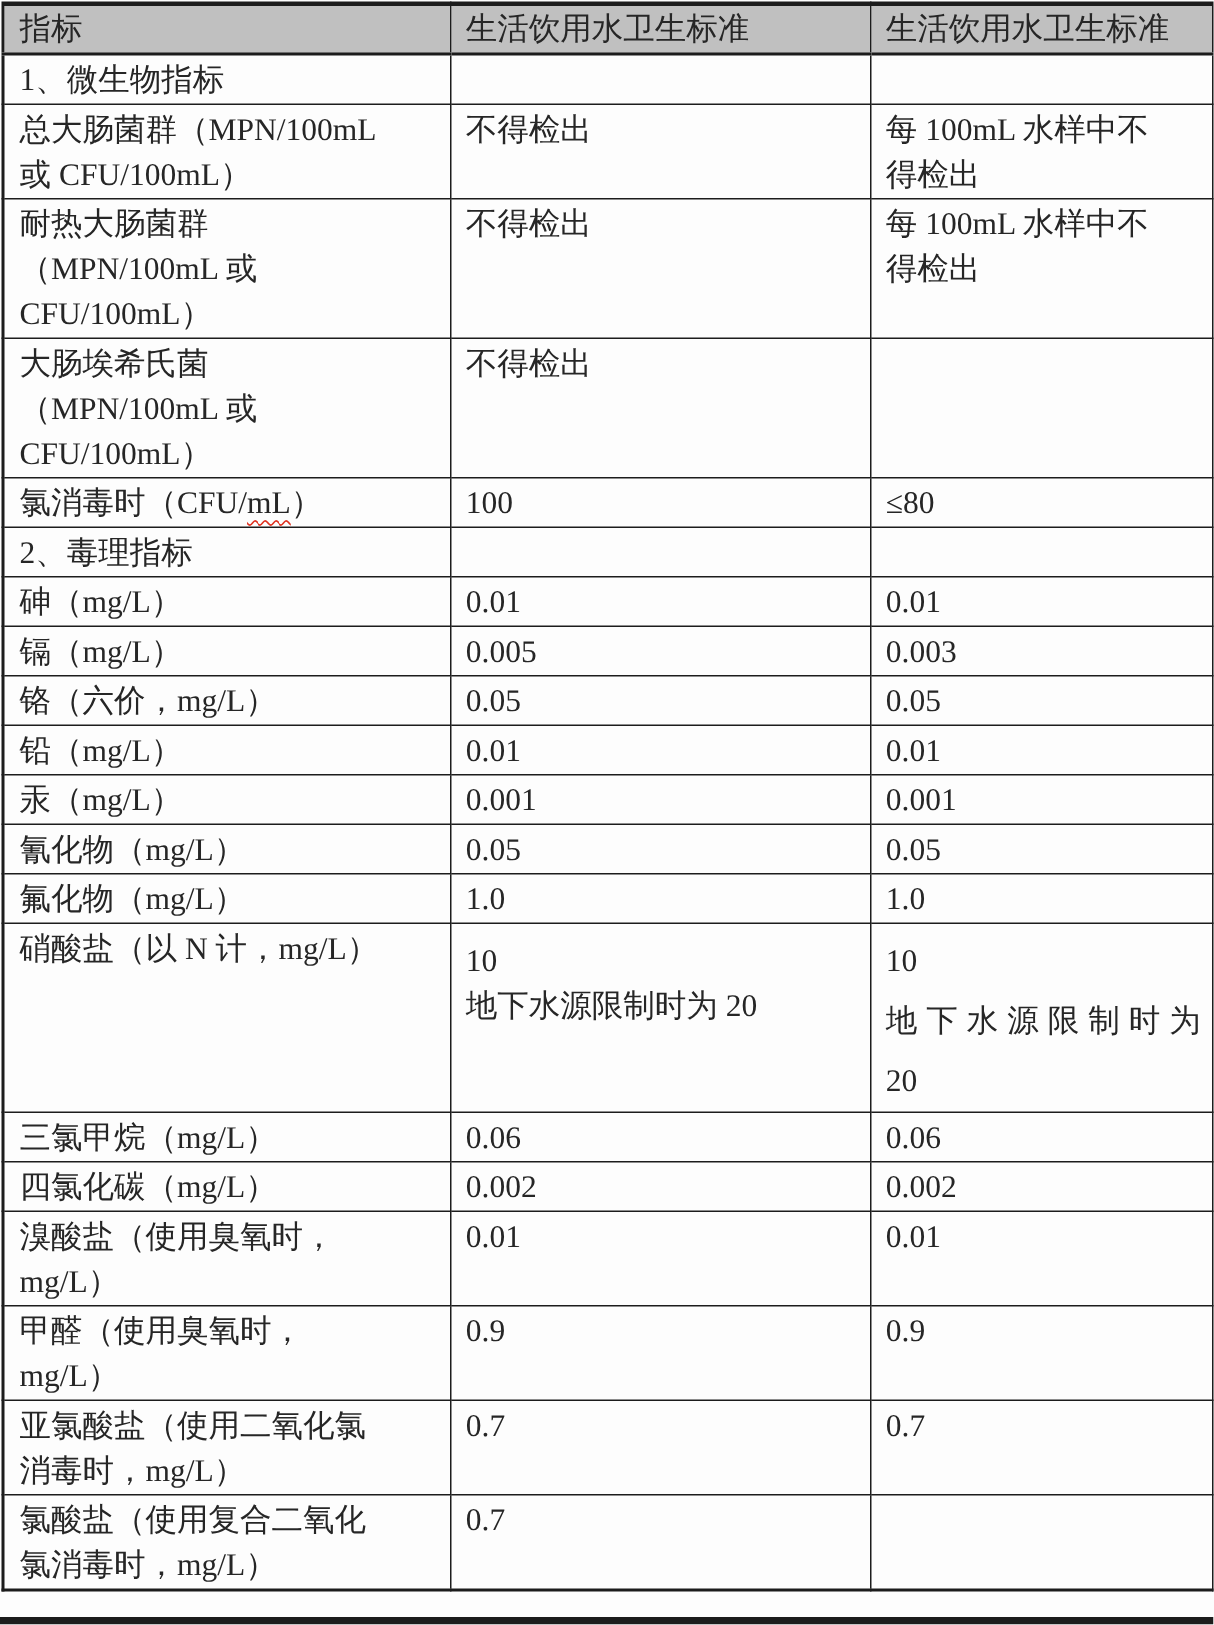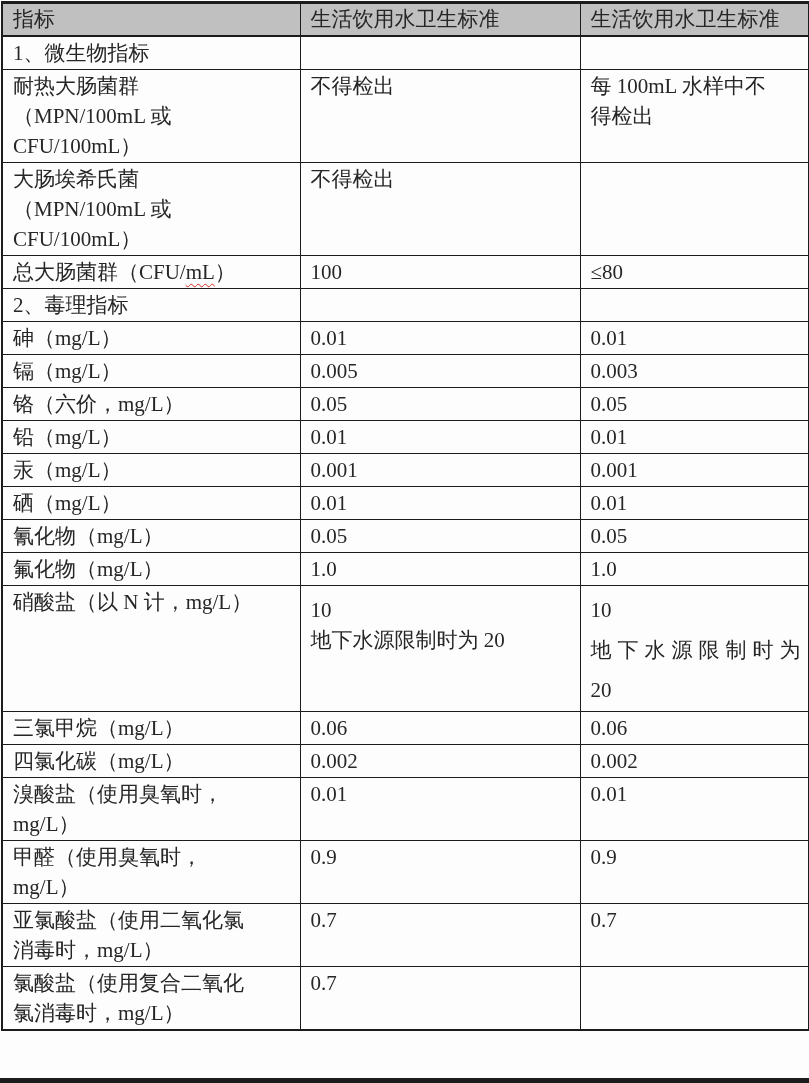--- a/index.html
+++ b/index.html
@@ -89,20 +89,33 @@
         </td>
         <td>
           <div class="line"></div>
         </td>
         <td>
           <div class="line"></div>
         </td>
       </tr>
       <tr>
         <td>
+          <div class="line">总大肠菌群（MPN/100mL</div>
+          <div class="line">或 CFU/100mL）</div>
+        </td>
+        <td>
+          <div class="line">不得检出</div>
+        </td>
+        <td>
+          <div class="line">每 100mL 水样中不</div>
+          <div class="line">得检出</div>
+        </td>
+      </tr>
+      <tr>
+        <td>
           <div class="line">耐热大肠菌群</div>
           <div class="line">（MPN/100mL 或</div>
           <div class="line">CFU/100mL）</div>
         </td>
         <td>
           <div class="line">不得检出</div>
         </td>
         <td>
           <div class="line">每 100mL 水样中不</div>
           <div class="line">得检出</div>
@@ -116,21 +129,21 @@
         </td>
         <td>
           <div class="line">不得检出</div>
         </td>
         <td>
           <div class="line"></div>
         </td>
       </tr>
       <tr>
         <td>
-          <div class="line"><span>总大肠菌群（CFU/</span><span class="wavy">mL</span><span>）</span></div>
+          <div class="line"><span>氯消毒时（CFU/</span><span class="wavy">mL</span><span>）</span></div>
         </td>
         <td>
           <div class="line">100</div>
         </td>
         <td>
           <div class="line">≤80</div>
         </td>
       </tr>
       <tr>
         <td>
@@ -189,31 +202,20 @@
       </tr>
       <tr>
         <td>
           <div class="line">汞（mg/L）</div>
         </td>
         <td>
           <div class="line">0.001</div>
         </td>
         <td>
           <div class="line">0.001</div>
-        </td>
-      </tr>
-      <tr>
-        <td>
-          <div class="line">硒（mg/L）</div>
-        </td>
-        <td>
-          <div class="line">0.01</div>
-        </td>
-        <td>
-          <div class="line">0.01</div>
         </td>
       </tr>
       <tr>
         <td>
           <div class="line">氰化物（mg/L）</div>
         </td>
         <td>
           <div class="line">0.05</div>
         </td>
         <td>

